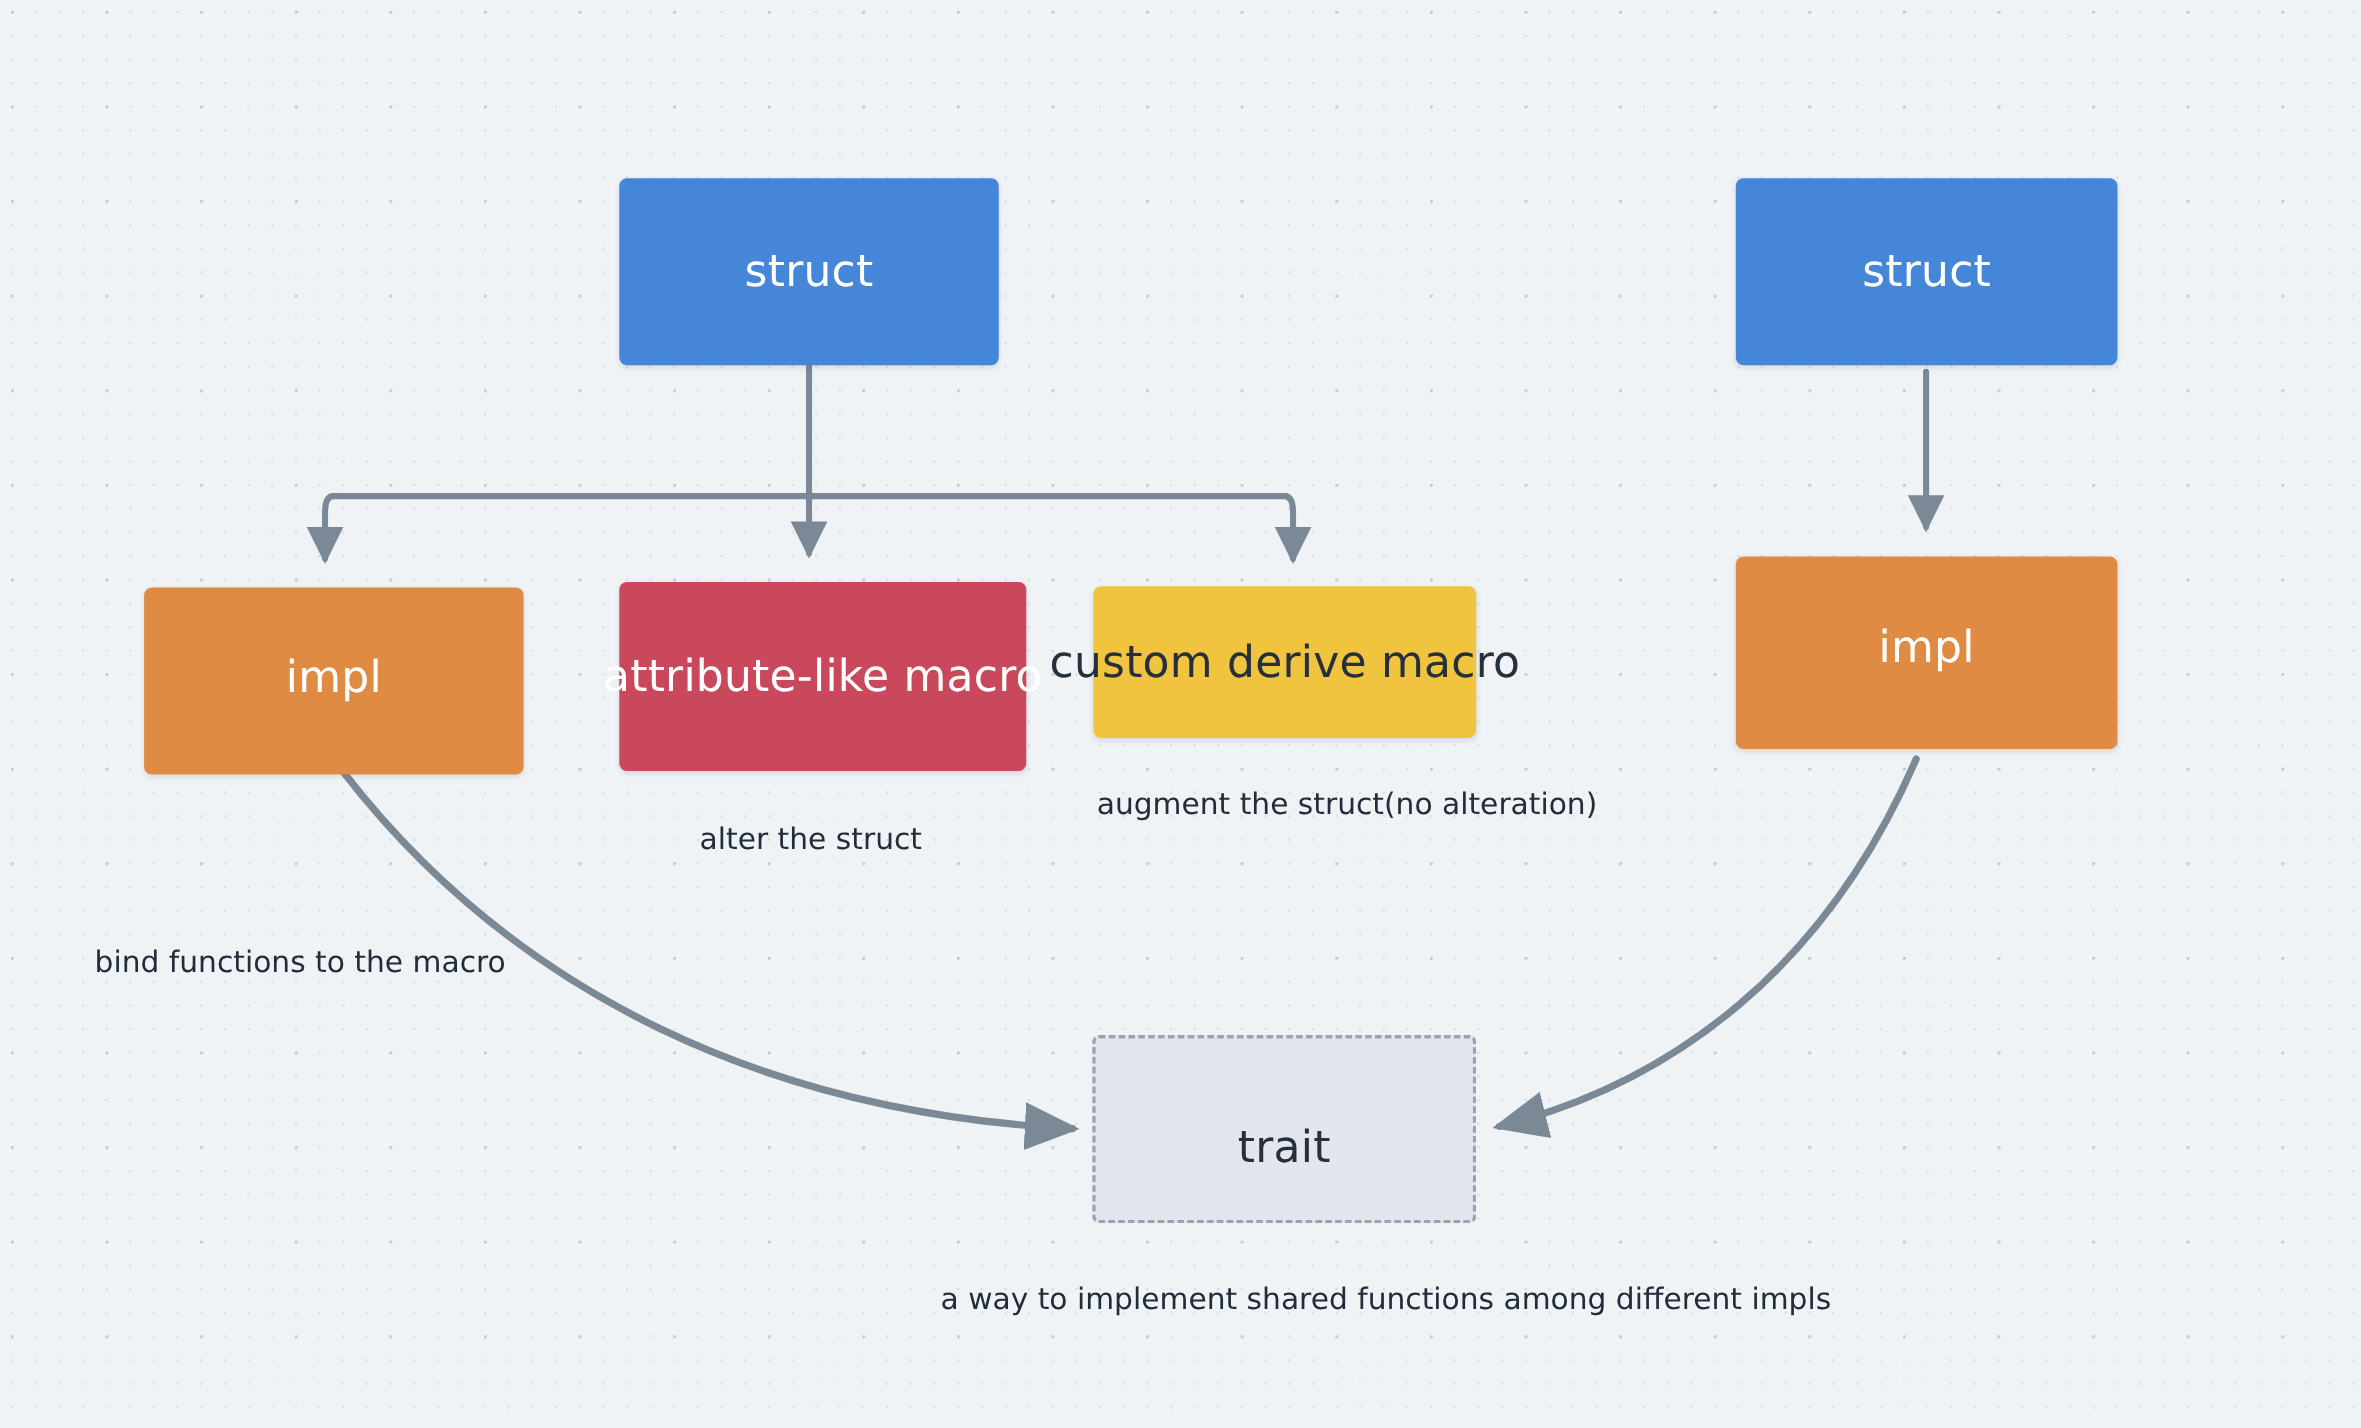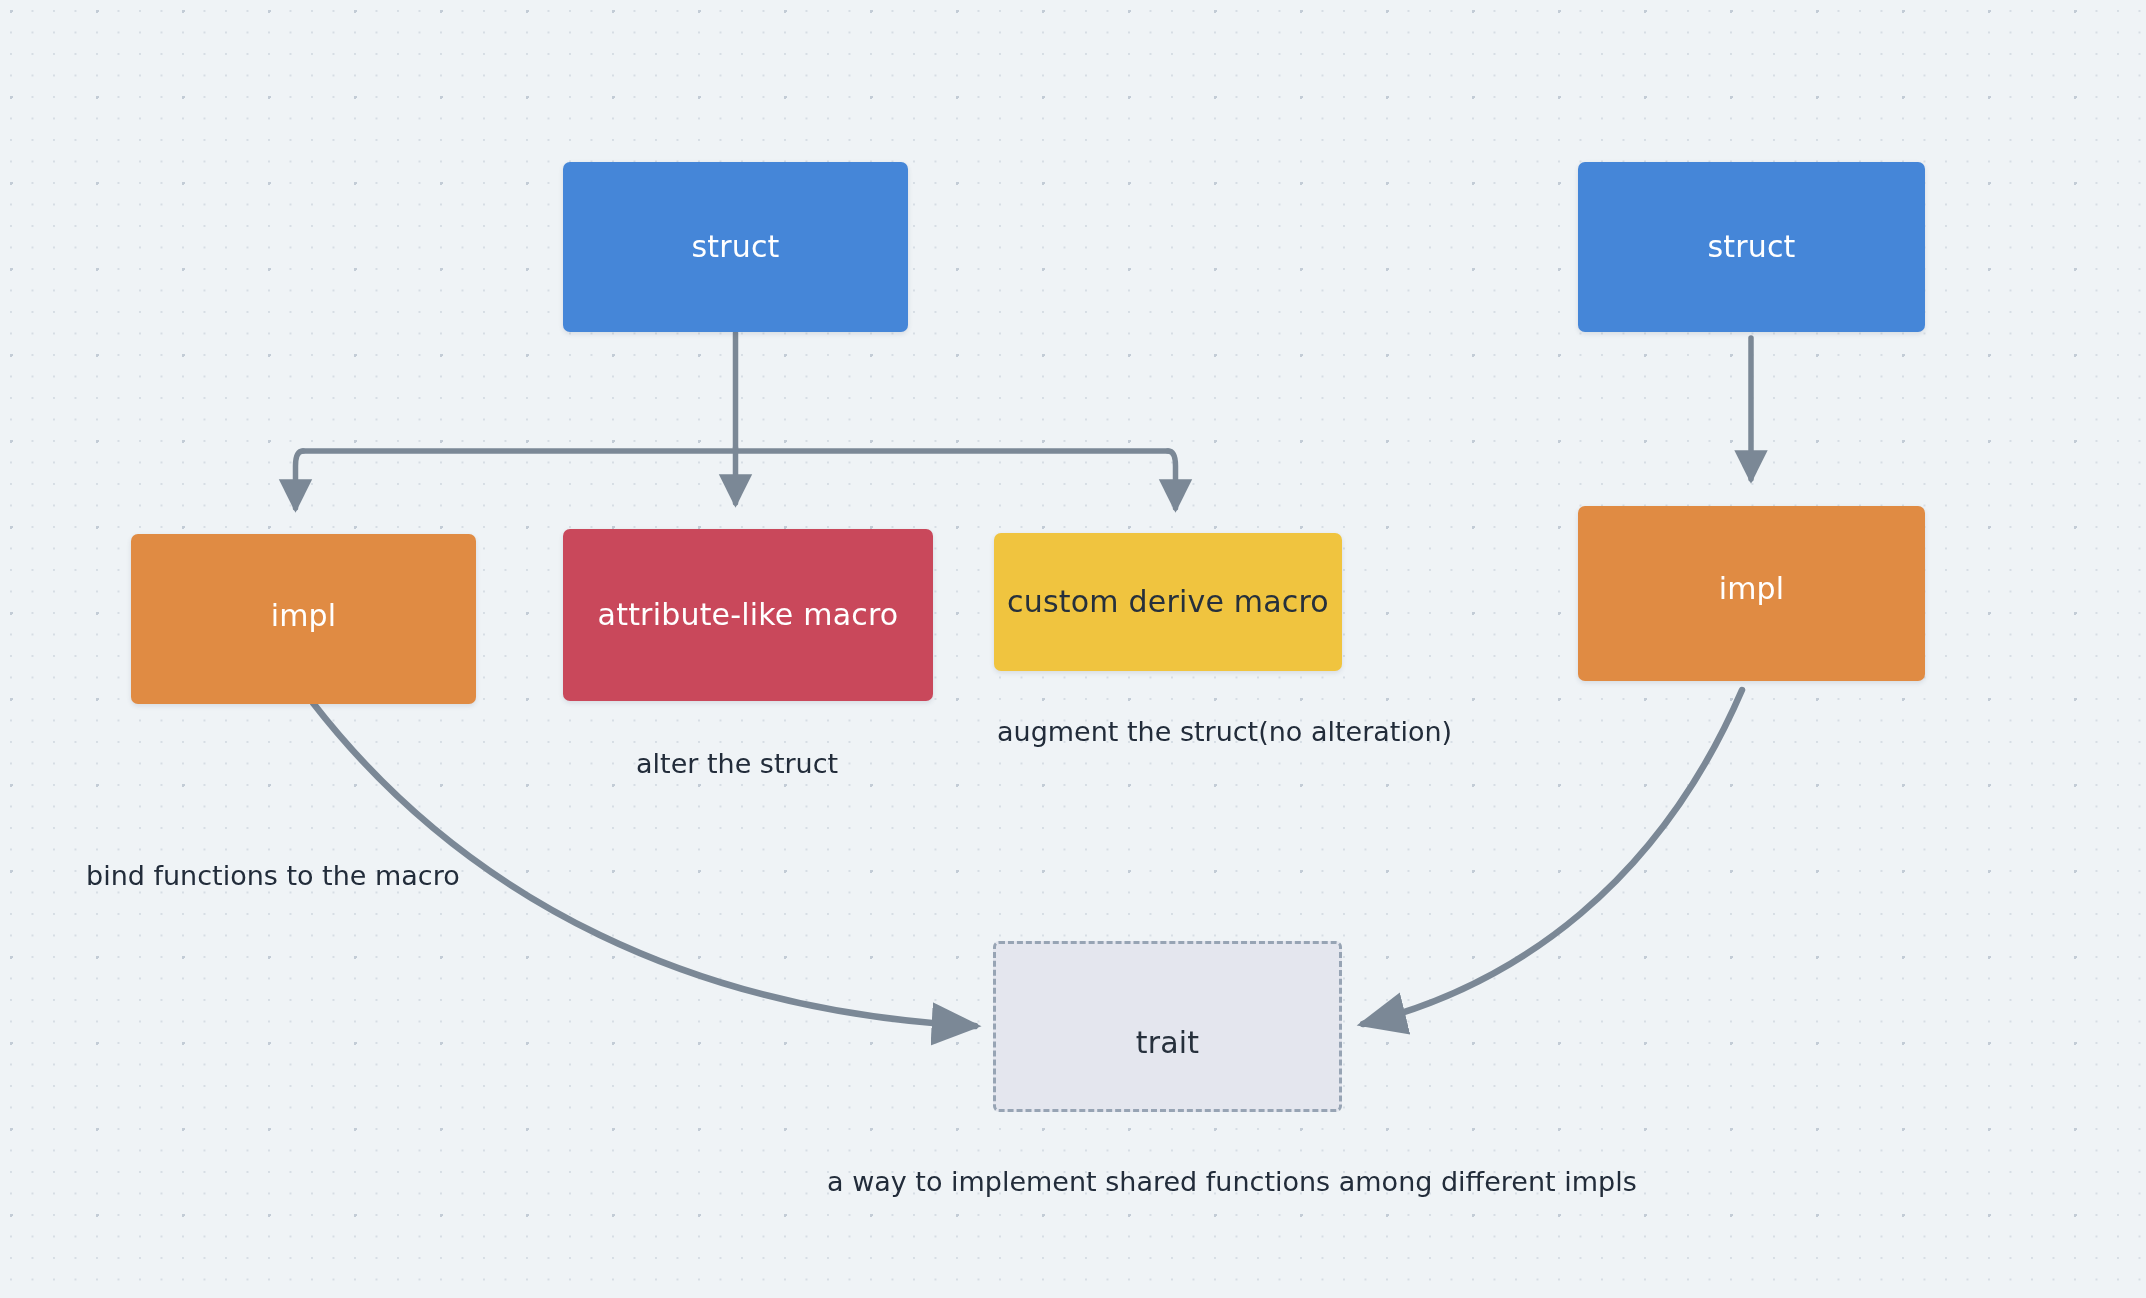--- a/index.html
+++ b/index.html
@@ -30,21 +30,21 @@
   .node {
     position: absolute;
     box-sizing: border-box;
     border-radius: 7px;
     display: flex;
     align-items: center;
     justify-content: center;
     box-shadow: 0 2px 5px rgba(40,60,90,0.12);
   }
   .node .node-label {
-    font-size: 30px;
+    font-size: 40px;
     letter-spacing: 0.2px;
     line-height: 1;
     text-align: right;
     white-space: nowrap;
   }
   .node.blue   { background: #4586d8; }
   .node.orange { background: #e08b43; }
   .node.red    { background: #c9485b; }
   .node.yellow { background: #f0c43f; }
   .node.ghost  {
@@ -76,21 +76,21 @@
 
   
   #node-impl-left   .node-label { transform: translateY(-3px); }
   #node-impl-right  .node-label { transform: translateY(-5px); }
   #node-trait       .node-label { transform: translateY(-3px); margin-top: 39px; }
 
   
   #caption-alter   { left: 636px;  top: 750px; }
   #caption-augment { left: 997px;  top: 718px; }
   #caption-bind    { left: 86px;   top: 862px; }
-  #caption-trait   { left: 827px;  top: 1168px; }
+  #caption-trait   { left: 855px;  top: 1168px; }
 </style>
 </head>
 <body>
 
 <div id="canvas">
 
   <svg class="svg-layer" viewBox="0 0 2146 1298" xmlns="http://www.w3.org/2000/svg">
     <defs>
       <marker id="arrow-open" viewBox="0 0 12 12" refX="9.5" refY="6" markerWidth="7" markerHeight="7" orient="auto-start-reverse">
         <path d="M 0.5 0.8 L 11 6 L 0.5 11.2 z" fill="#7b8896"></path>

